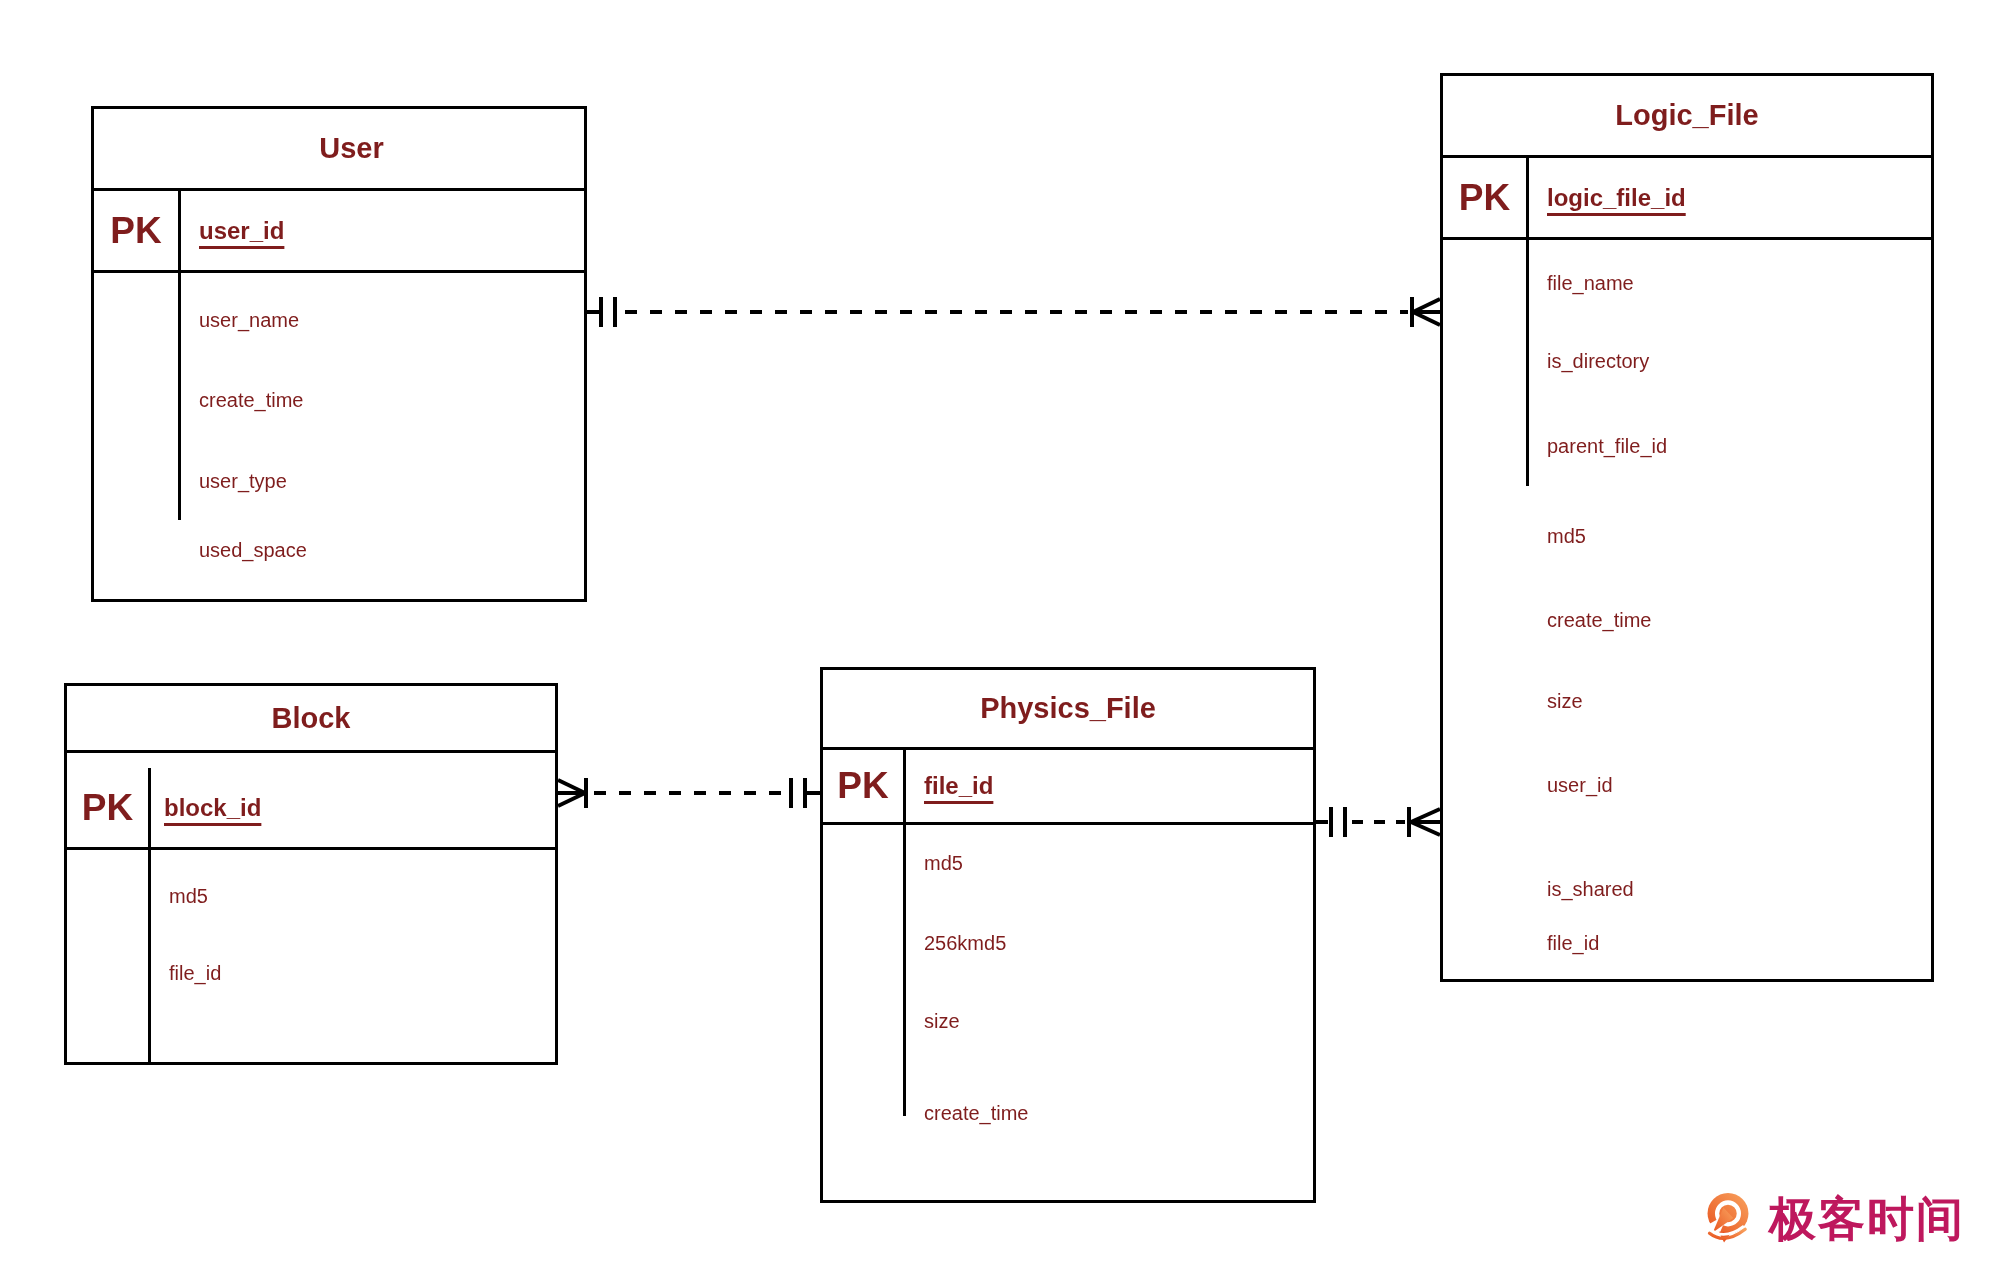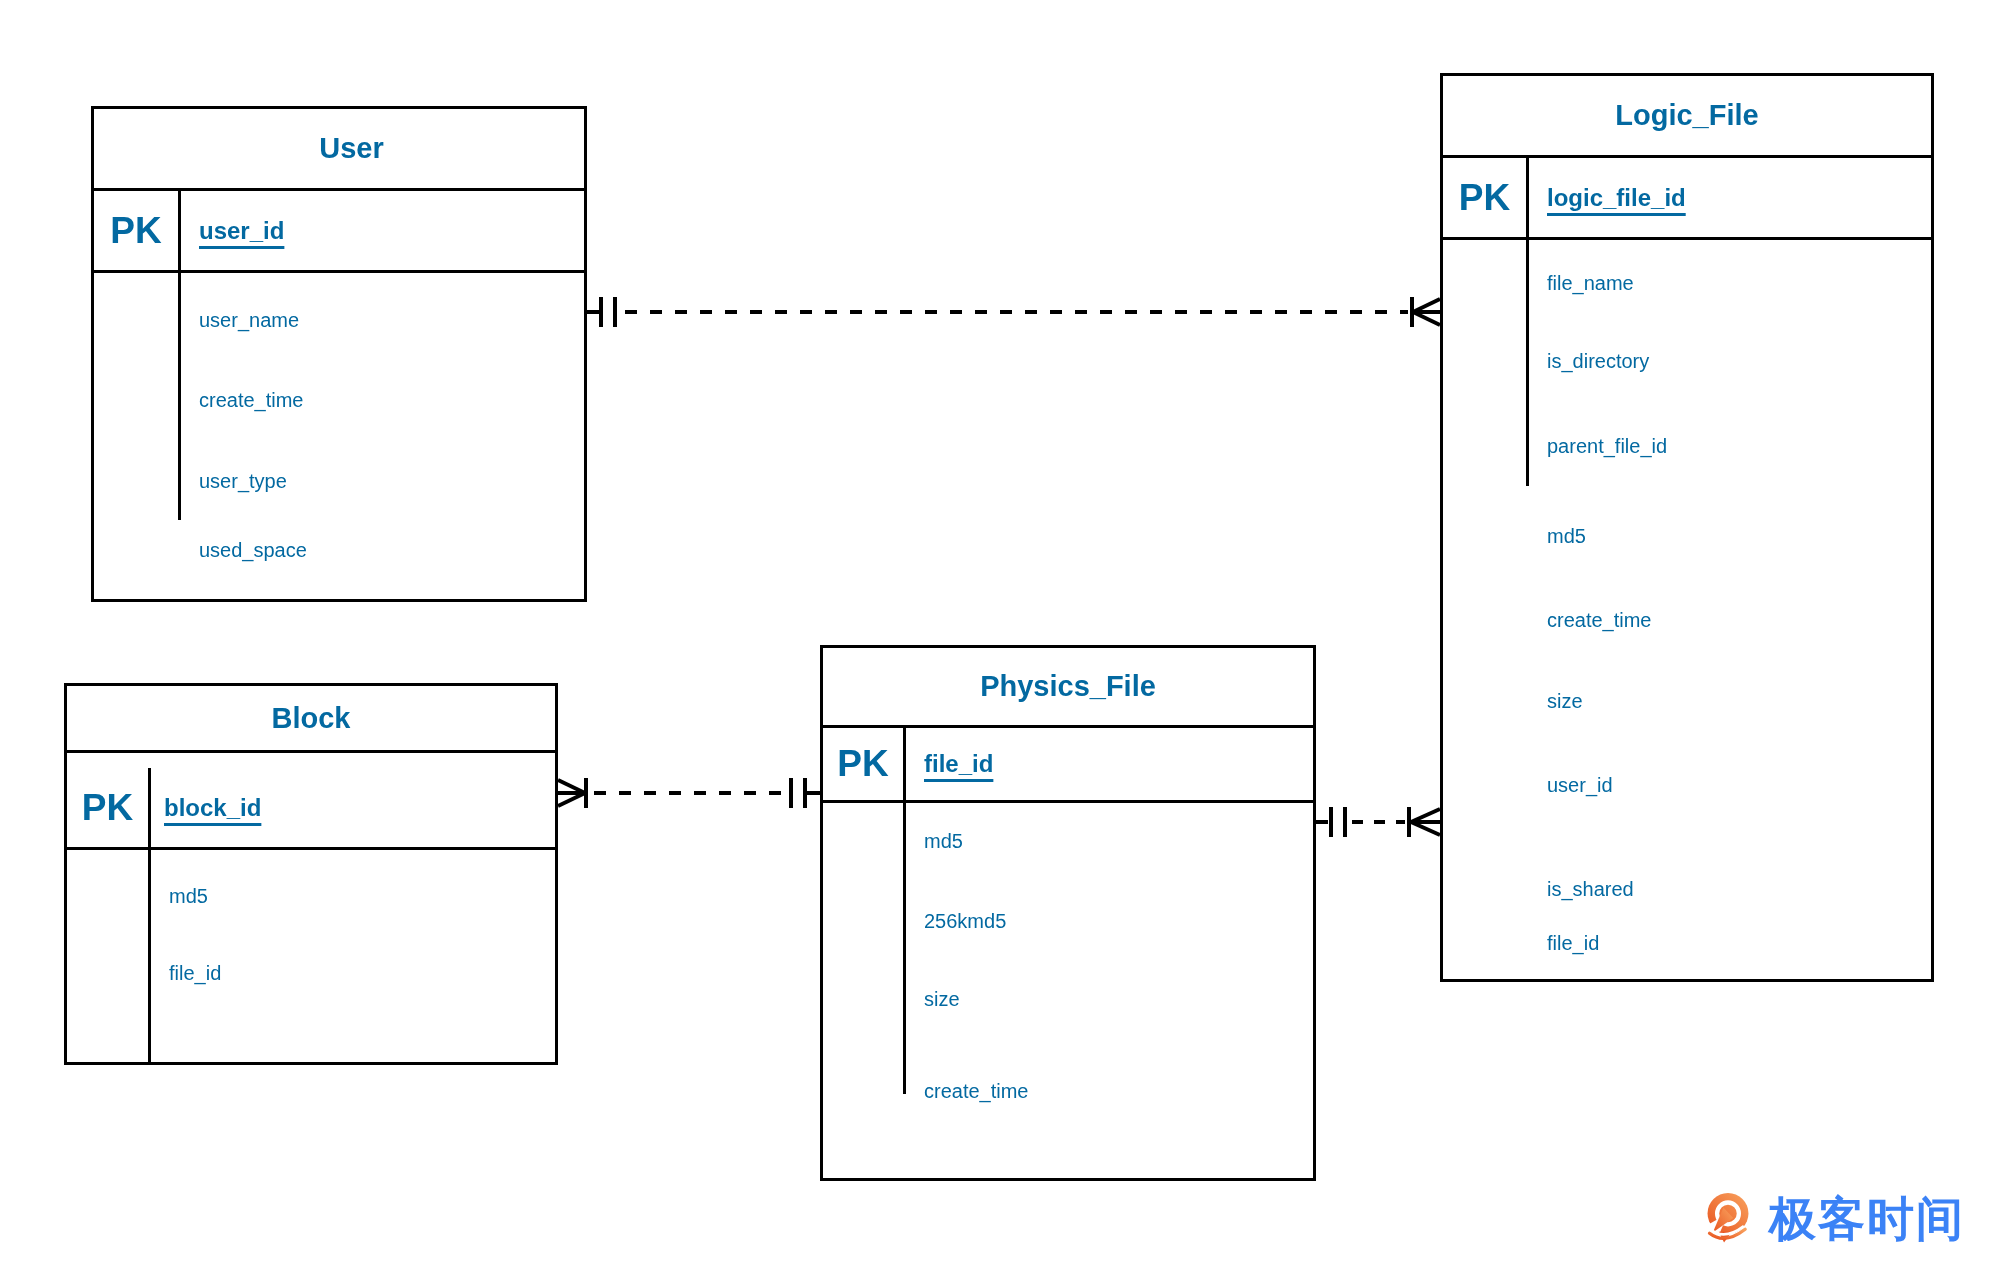--- a/index.html
+++ b/index.html
@@ -13,21 +13,21 @@
     width: 2000px;
     height: 1288px;
     background: #ffffff;
     overflow: hidden;
   }
   .entity {
     position: absolute;
     box-sizing: border-box;
     border: 3px solid #000000;
     background: #ffffff;
-    color: #0369a1;
+    color: #7f1d1d;
   }
   .entity-title {
     position: absolute;
     left: 0; top: 0; width: 100%;
     box-sizing: border-box;
     border-bottom: 3px solid #000000;
     display: flex;
     align-items: center;
     justify-content: center;
     font-weight: bold;
@@ -133,21 +133,21 @@
     <div class="entity-title" style="height:67px;">Block</div>
     <div class="entity-pkrow" style="top:82px; height:82px;">
       <div class="pk-label" style="width:81px;">PK</div>
       <div class="pk-field" style="left:97px;">block_id</div>
     </div>
     <div class="pk-divider" style="left:81px; top:82px; height:294px;"></div>
     <div class="field" style="left:102px; top:193px;">md5</div>
     <div class="field" style="left:102px; top:270px;">file_id</div>
   </div>
 
-  <div class="entity" style="left:820px; top:645px; width:496px; height:536px;">
+  <div class="entity" style="left:820px; top:667px; width:496px; height:536px;">
     <div class="entity-title" style="height:80px;">Physics_File</div>
     <div class="entity-pkrow" style="top:80px; height:75px;">
       <div class="pk-label" style="width:80px;">PK</div>
       <div class="pk-field" style="left:101px;">file_id</div>
     </div>
     <div class="pk-divider" style="left:80px; top:80px; height:366px;"></div>
     <div class="field" style="left:101px; top:176px;">md5</div>
     <div class="field" style="left:101px; top:256px;">256kmd5</div>
     <div class="field" style="left:101px; top:334px;">size</div>
     <div class="field" style="left:101px; top:426px;">create_time</div>
@@ -207,16 +207,16 @@
       <polygon points="50,44 18,62 34,82" fill="#ffffff"></polygon>
 
       <polygon points="43,35 58,51 27,73" fill="url(#gt-orange)"></polygon>
 
       <polygon points="36,72 56,72 44,88" fill="#e8541f"></polygon>
 
       <path d="M 22 74 Q 45 92 76 68" fill="none" stroke="url(#gt-orange)" stroke-width="5" stroke-linecap="round"></path>
 
       <path d="M 24 69 Q 45 85 74 63" fill="none" stroke="#ffffff" stroke-width="4"></path>
     </svg>
-    <div id="watermark-text" style="color:#3b82f6;">极客时间</div>
+    <div id="watermark-text" style="color:#be185d;">极客时间</div>
   </div>
 
 </div>
 
 </body></html>

